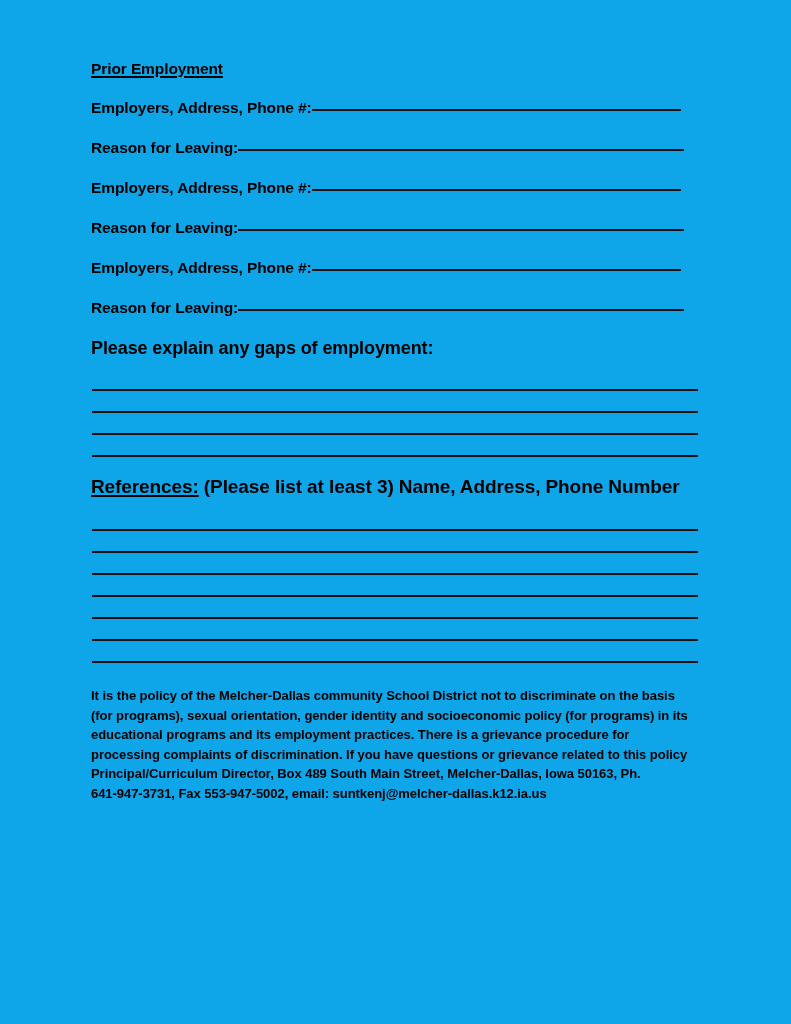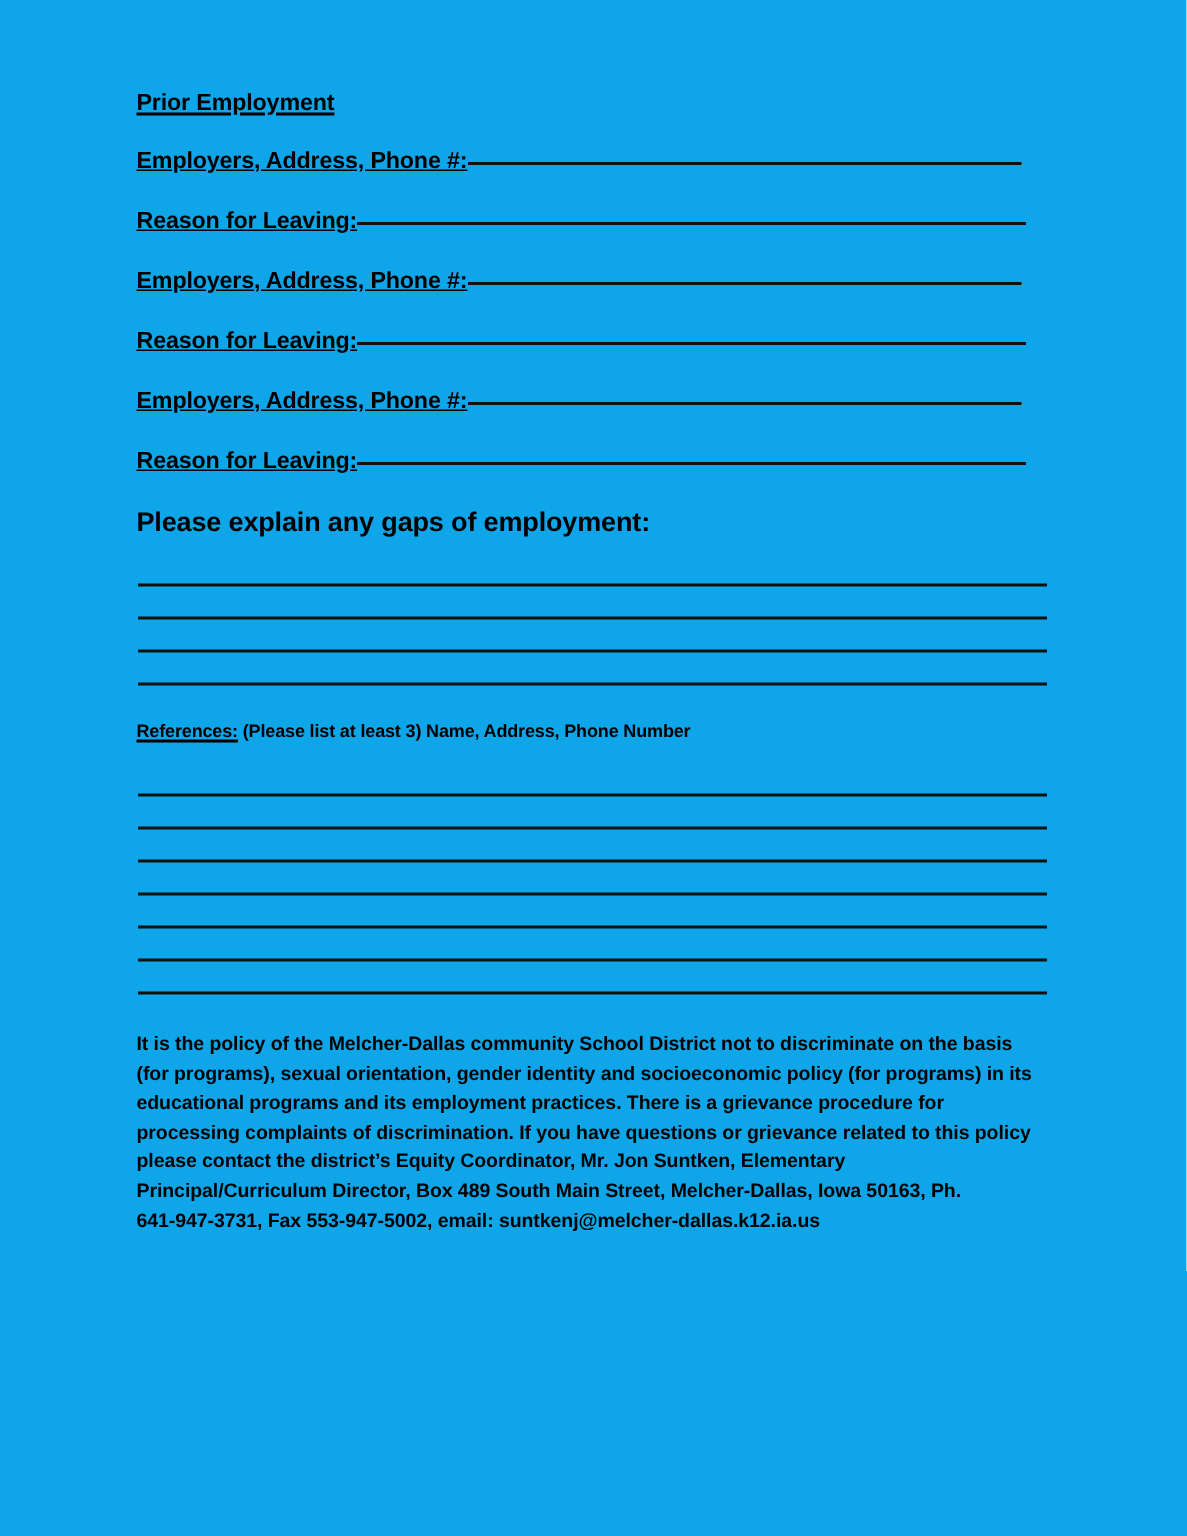--- a/index.html
+++ b/index.html
@@ -42,21 +42,20 @@
     text-underline-offset: 2px;
     text-decoration-thickness: 1.5px;
   }
 
   
   .field-row {
     display: flex;
     align-items: baseline;
     margin: 0 0 22px 0;
     white-space: nowrap;
-    text-decoration: underline;
   }
   .field-label {
     font-size: 15.5px;
     font-weight: bold;
     line-height: 18px;
     letter-spacing: -0.1px;
     flex: 0 0 auto;
   }
   .field-rule {
     flex: 1 1 auto;
@@ -91,21 +90,21 @@
     margin-left: 1px;
   }
 
   .gaps-rules { margin-top: 7px; }
   .references-rules { margin-top: 13px; }
 
   .spacer-after-gaps { height: 21px; }
 
   
   .references-heading {
-    font-size: 12px;
+    font-size: 19px;
     font-weight: bold;
     line-height: 18px;
     letter-spacing: -0.1px;
     margin: 0;
     white-space: nowrap;
   }
   .references-heading .u {
     text-decoration: underline;
     text-underline-offset: 2px;
     text-decoration-thickness: 1.5px;
@@ -185,19 +184,18 @@
         <div class="blank-rule"></div>
         <div class="blank-rule"></div>
         <div class="blank-rule"></div>
       </div>
 
     <div class="policy-block" id="policy-block">
         <div class="policy-line">It is the policy of the Melcher-Dallas community School District not to discriminate on the basis</div>
         <div class="policy-line">(for programs), sexual orientation, gender identity and socioeconomic policy (for programs) in its</div>
         <div class="policy-line">educational programs and its employment practices. There is a grievance procedure for</div>
         <div class="policy-line">processing complaints of discrimination. If you have questions or grievance related to this policy</div>
-        <div class="policy-line">please contact the district’s Equity Coordinator, Mr. Jon Suntken, Elementary</div>
         <div class="policy-line">Principal/Curriculum Director, Box 489 South Main Street, Melcher-Dallas, Iowa 50163, Ph.</div>
         <div class="policy-line">641-947-3731, Fax 553-947-5002, email: suntkenj@melcher-dallas.k12.ia.us</div>
       </div>
 
   </div>
 </div>
 
 </body></html>

